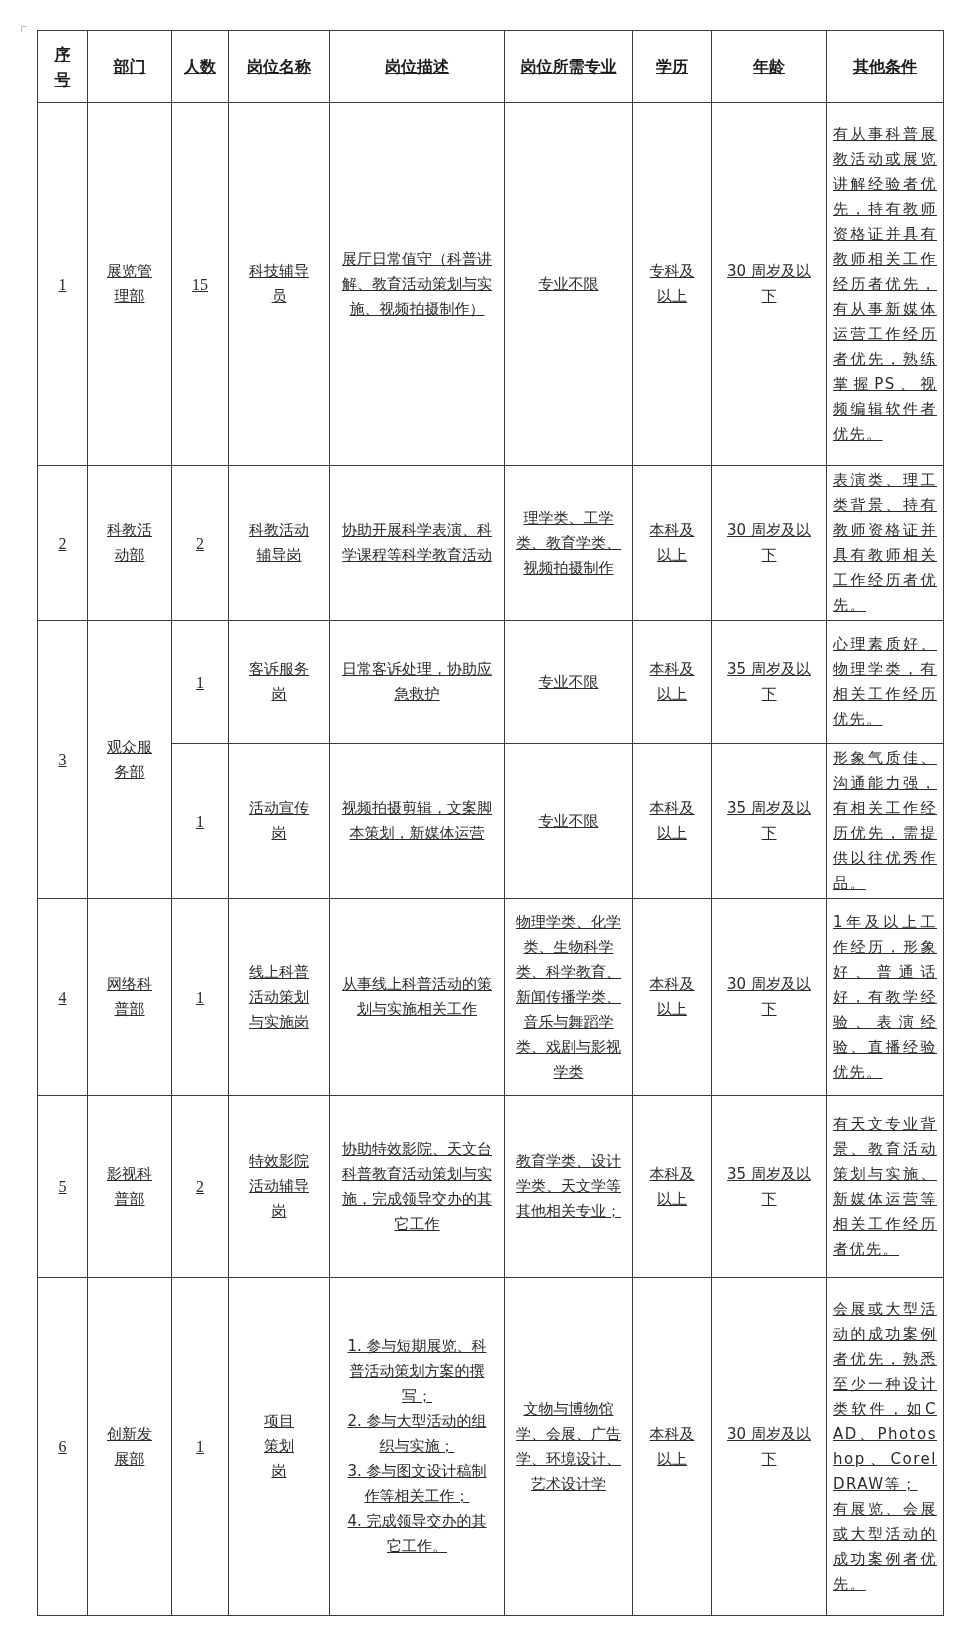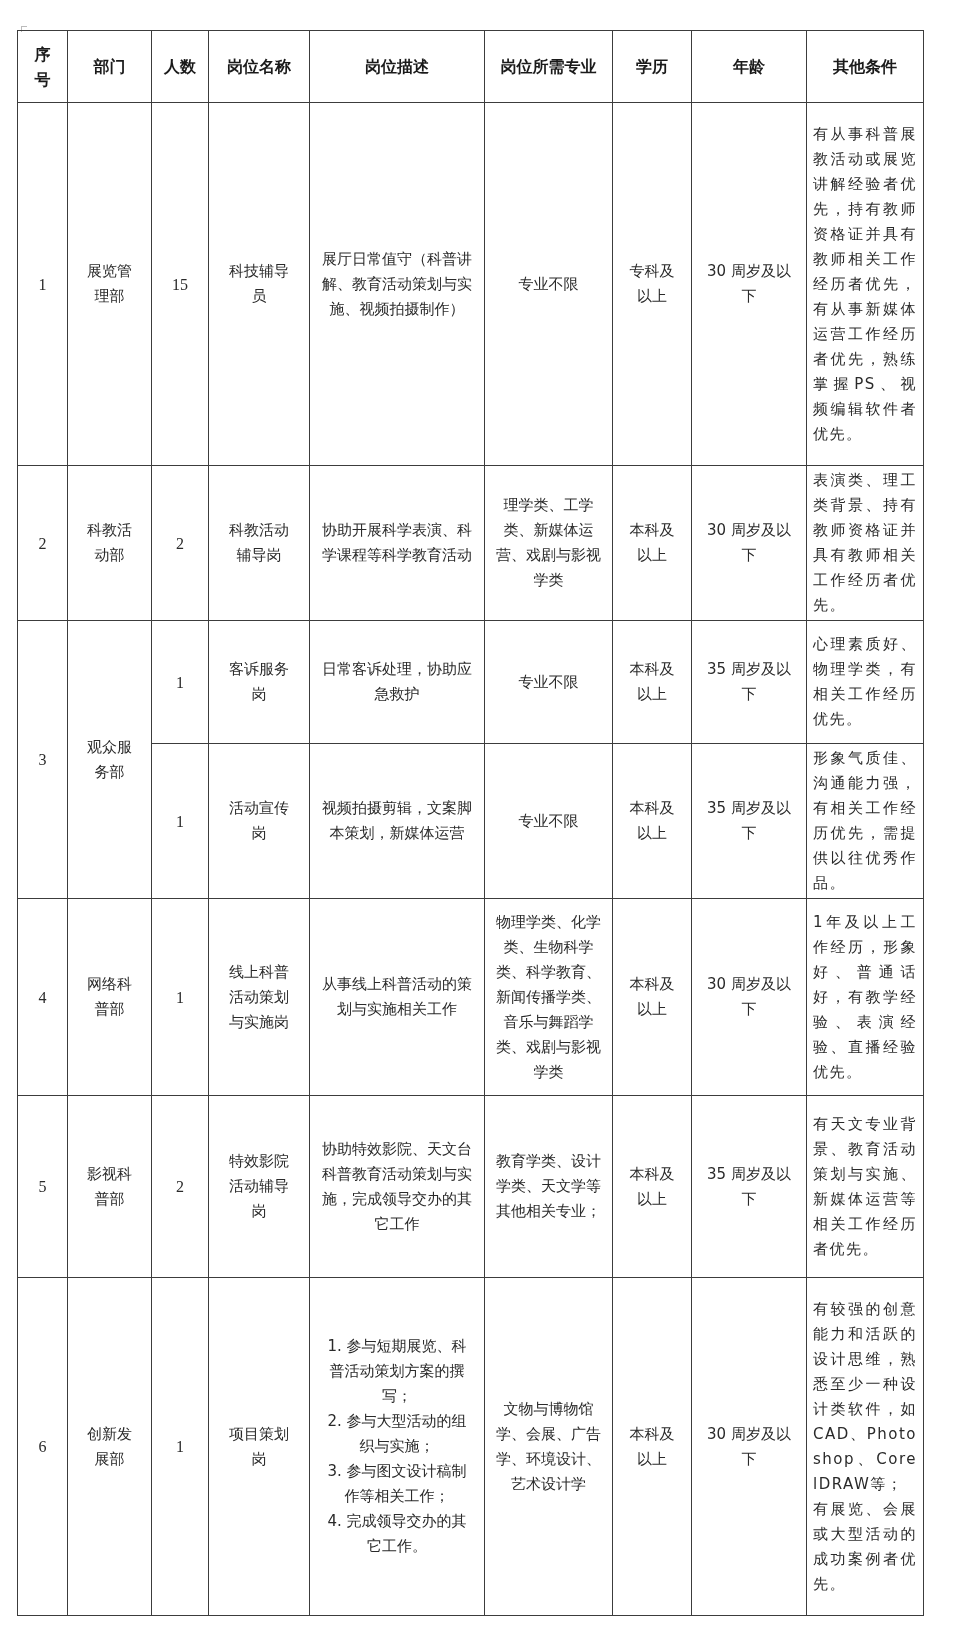--- a/index.html
+++ b/index.html
@@ -1,21 +1,21 @@
 <!DOCTYPE html>
 <html><head>
 <meta charset="utf-8">
 <style>
   html, body { margin: 0; padding: 0; background: #ffffff; }
   body { width: 960px; height: 1637px; position: relative; overflow: hidden;
          font-family: "DejaVu Sans", "Liberation Sans", sans-serif; color: #2a2a2a; }
   .corner-mark { position: absolute; left: 21px; top: 26px; width: 5px; height: 5px;
                  border-left: 1px solid #bbb; border-top: 1px solid #bbb; }
-  table { position: absolute; left: 17px; top: 30px; border-collapse: collapse;
-          table-layout: fixed; width: 906px; }
+  table { position: absolute; left: 37px; top: 30px; border-collapse: collapse;
+          table-layout: fixed; width: 906px; text-decoration: underline; }
   td, th { border: 1.5px solid #3c3c3c; text-align: center; vertical-align: middle;
            font-size: 15px; line-height: 25px; padding: 2px 4px; word-break: break-all; }
   th { font-weight: bold; font-size: 16px; color: #1a1a1a; height: 67px; }
   td.cond { text-align: justify; text-align-last: left; padding: 2px 6px; letter-spacing: 1.5px; }
   td.desc { padding: 2px 10px; }
   td.num { font-family: "Liberation Serif", "DejaVu Serif", serif; font-size: 16px; }
   .line { display: block; }
   .desc-list { display: block; }
 </style>
 </head>
@@ -61,21 +61,21 @@
       <td style="padding:2px 14px">30 周岁及以下</td>
       <td class="cond">有从事科普展教活动或展览讲解经验者优先，持有教师资格证并具有教师相关工作经历者优先，有从事新媒体运营工作经历者优先，熟练掌握PS、视频编辑软件者优先。</td>
     </tr>
 
     <tr style="height:155px">
       <td class="num">2</td>
       <td style="padding:2px 12px">科教活动部</td>
       <td class="num">2</td>
       <td style="padding:2px 14px">科教活动辅导岗</td>
       <td class="desc">协助开展科学表演、科学课程等科学教育活动</td>
-      <td style="padding:2px 8px">理学类、工学类、新媒体运营、戏剧与影视学类</td>
+      <td style="padding:2px 8px">理学类、工学类、教育学类、视频拍摄制作</td>
       <td style="padding:2px 12px">本科及以上</td>
       <td style="padding:2px 14px">30 周岁及以下</td>
       <td class="cond">表演类、理工类背景、持有教师资格证并具有教师相关工作经历者优先。</td>
     </tr>
 
     <tr style="height:123px">
       <td class="num" rowspan="2">3</td>
       <td rowspan="2" style="padding:2px 12px">观众服务部</td>
       <td class="num">1</td>
       <td style="padding:9px 14px">客诉服务岗</td>
@@ -117,29 +117,29 @@
       <td style="padding:2px 8px">教育学类、设计学类、天文学等其他相关专业；</td>
       <td style="padding:2px 12px">本科及以上</td>
       <td style="padding:2px 14px">35 周岁及以下</td>
       <td class="cond">有天文专业背景、教育活动策划与实施、新媒体运营等相关工作经历者优先。</td>
     </tr>
 
     <tr style="height:338px">
       <td class="num">6</td>
       <td style="padding:2px 12px">创新发展部</td>
       <td class="num">1</td>
-      <td style="padding:2px 18px">项目策划岗</td>
+      <td style="padding:2px 30px">项目策划岗</td>
       <td class="desc">
         <span class="desc-list">1. 参与短期展览、科普活动策划方案的撰写；</span>
         <span class="desc-list">2. 参与大型活动的组织与实施；</span>
         <span class="desc-list">3. 参与图文设计稿制作等相关工作；</span>
         <span class="desc-list">4. 完成领导交办的其它工作。</span>
       </td>
       <td style="padding:2px 8px">文物与博物馆学、会展、广告学、环境设计、艺术设计学</td>
       <td style="padding:2px 12px">本科及以上</td>
       <td style="padding:2px 14px">30 周岁及以下</td>
       <td class="cond">
-        <span class="line">有较强的创意能力和活跃的设计思维，熟悉至少一种设计类软件，如CAD、Photoshop、CorelDRAW等；</span>
+        <span class="line">会展或大型活动的成功案例者优先，熟悉至少一种设计类软件，如CAD、Photoshop、CorelDRAW等；</span>
         <span class="line">有展览、会展或大型活动的成功案例者优先。</span>
       </td>
     </tr>
   </tbody>
 </table>
 
 </body></html>

